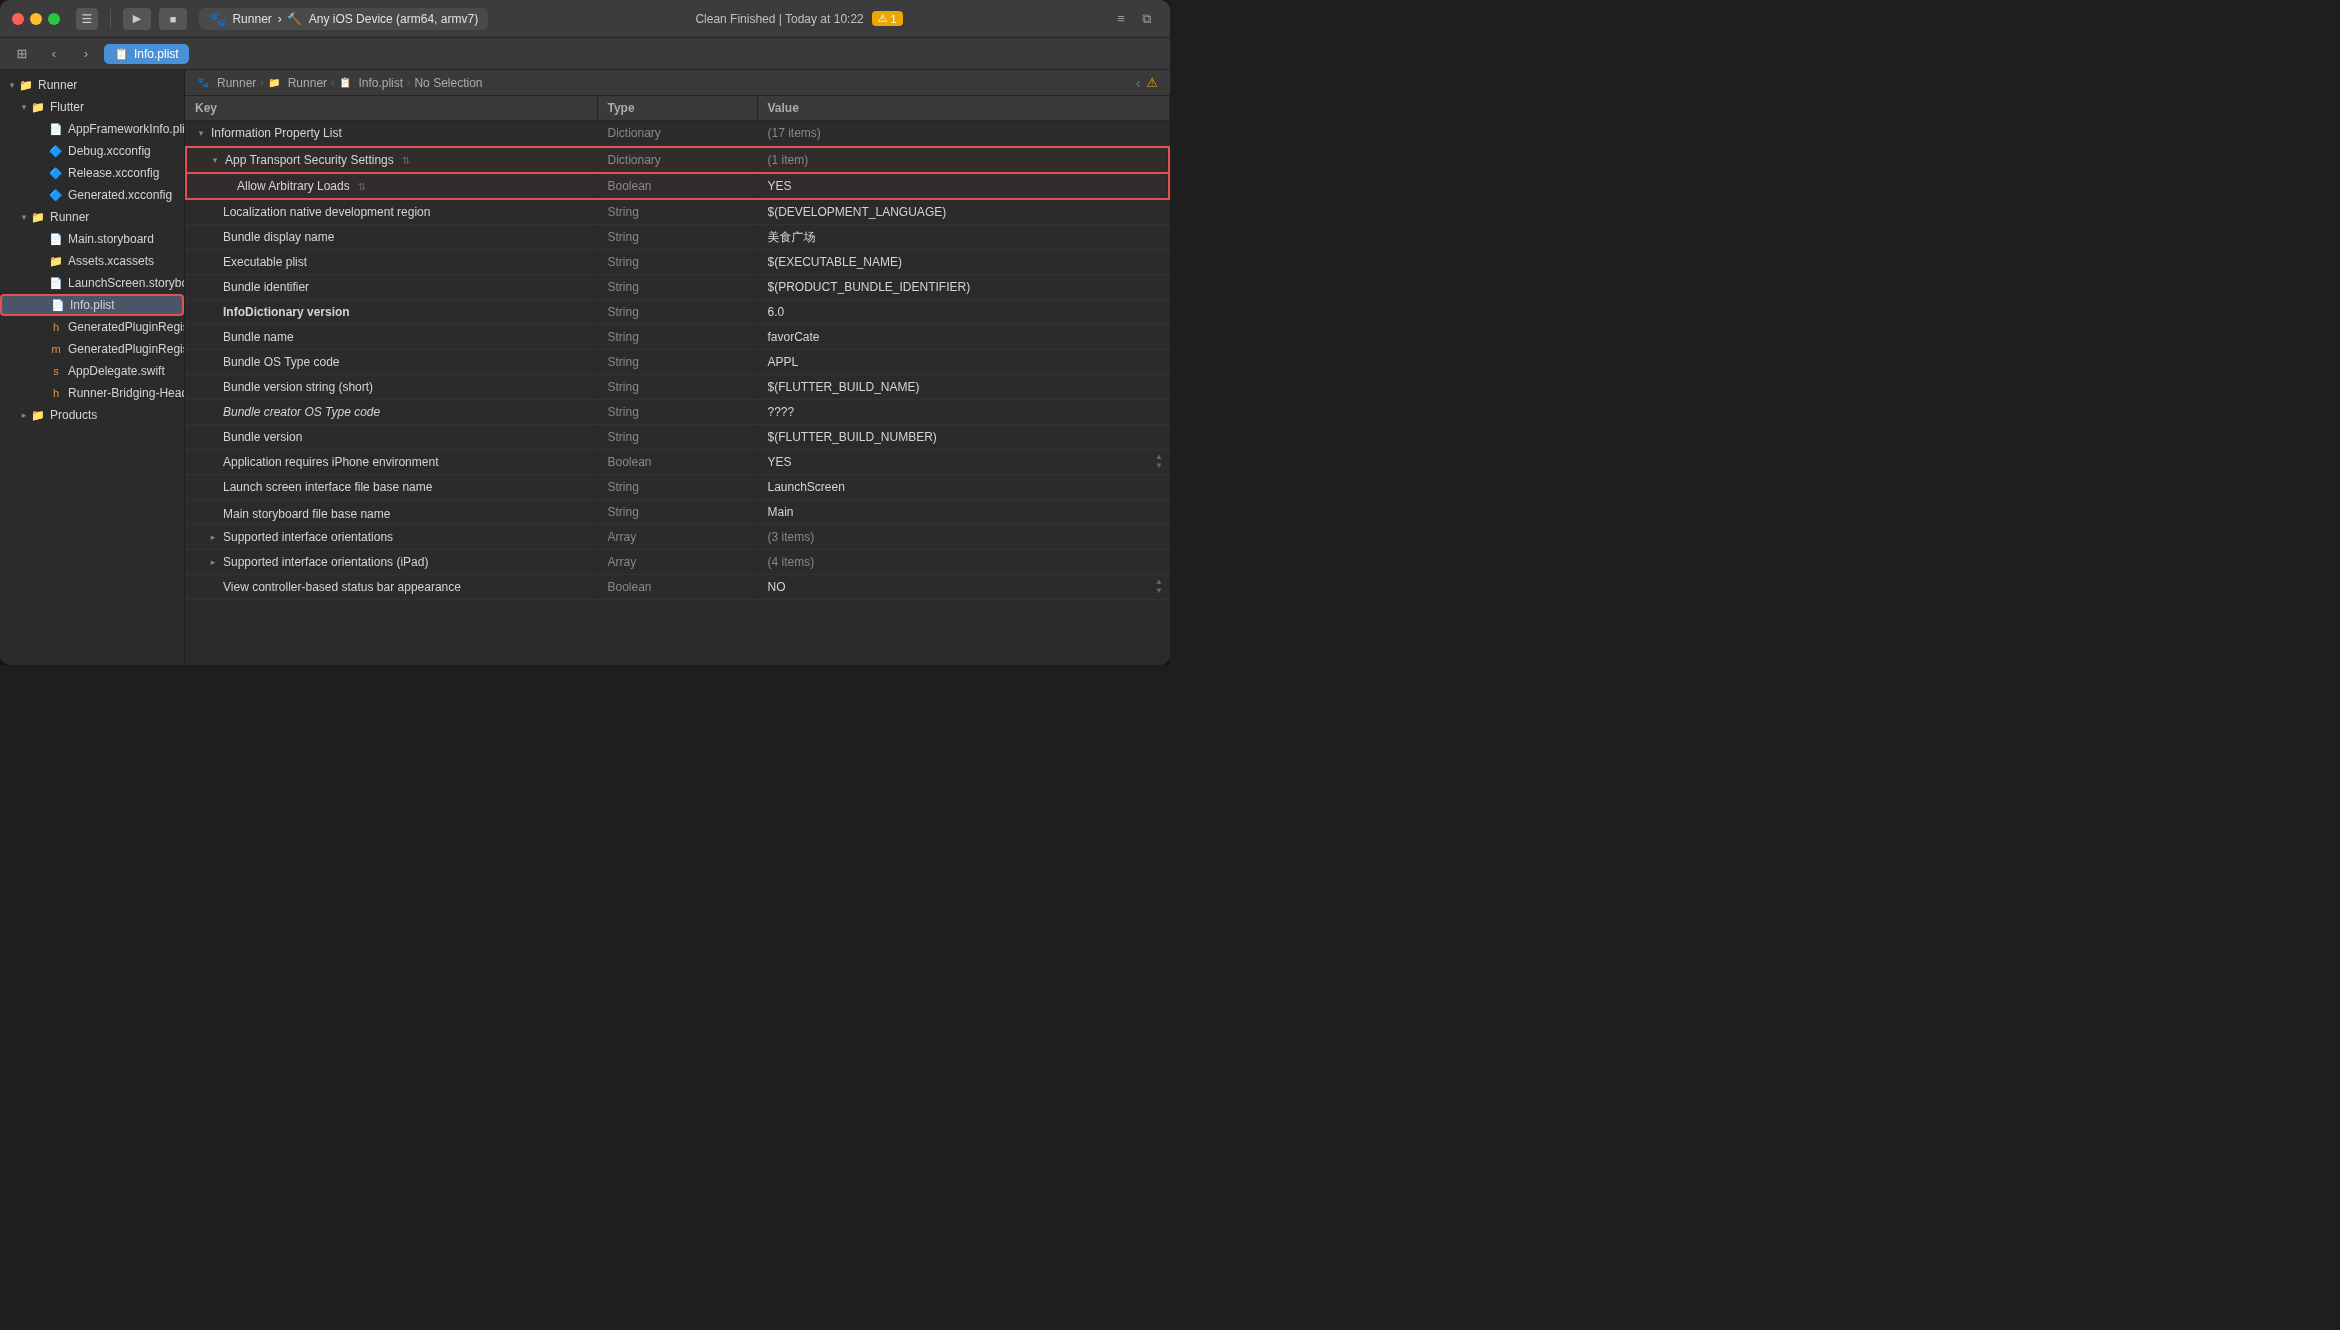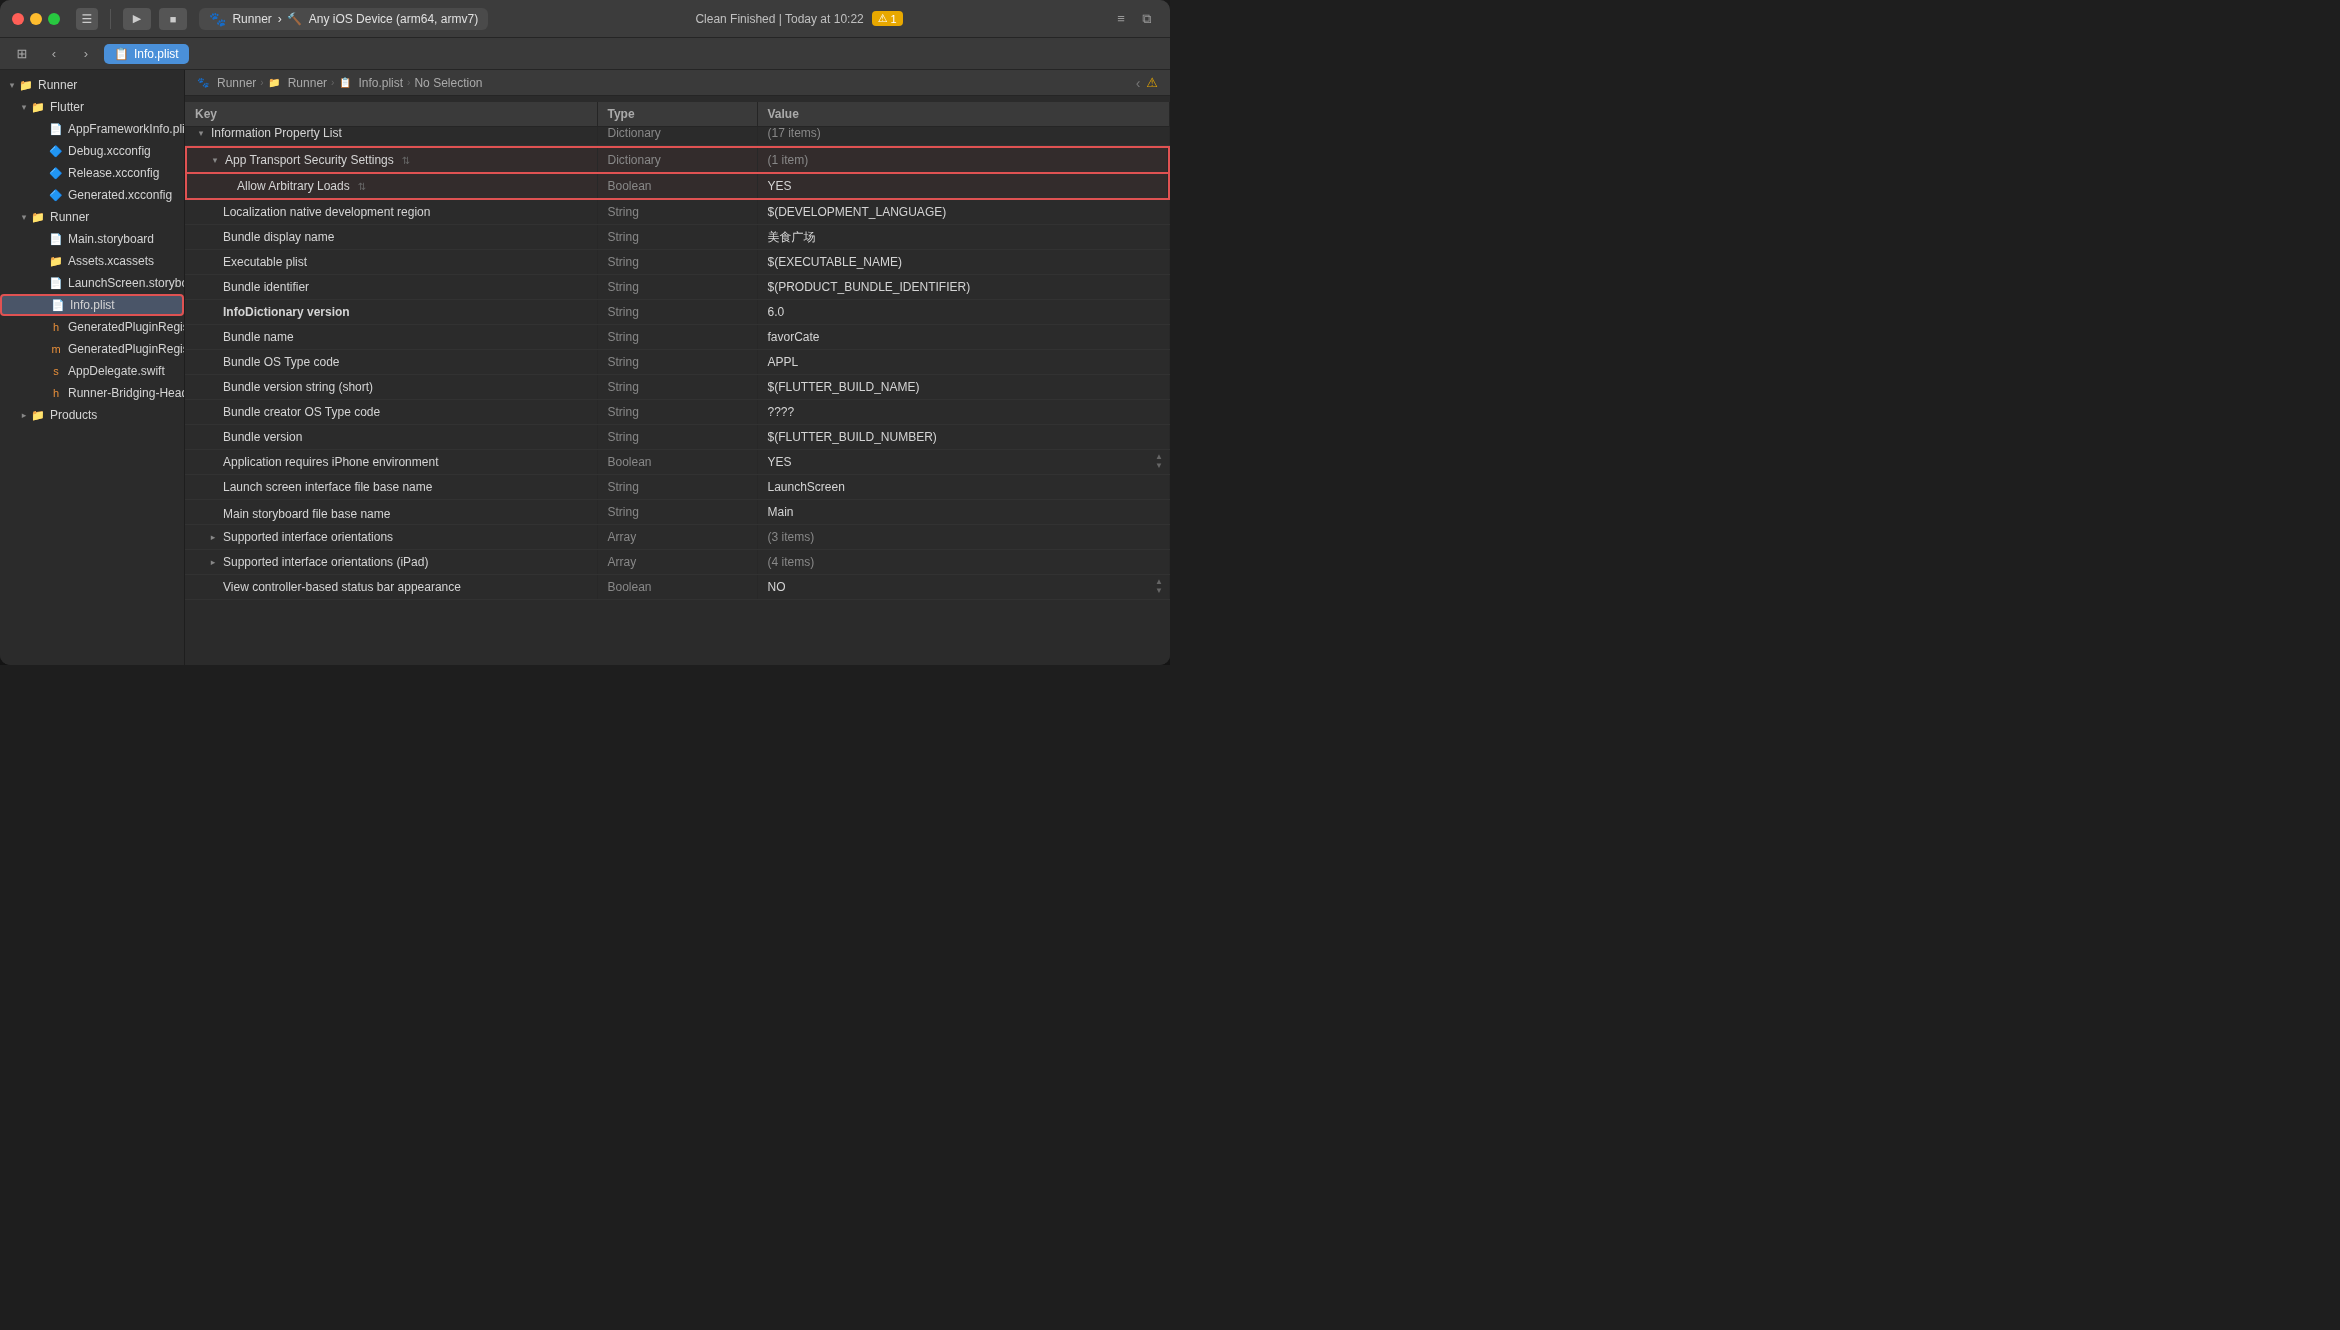--- a/index.html
+++ b/index.html
@@ -254,21 +254,21 @@
     }
     .plist-table::-webkit-scrollbar { width: 8px; }
     .plist-table::-webkit-scrollbar-track { background: transparent; }
     .plist-table::-webkit-scrollbar-thumb { background: #555; border-radius: 3px; }
     .plist-header {
       display: grid;
       grid-template-columns: 1fr 160px 1fr;
       background: #3a3a3a;
       border-bottom: 1px solid #252525;
       position: sticky;
-      top: 6px;
+      top: 0;
       z-index: 10;
     }
     .plist-header-cell {
       padding: 5px 10px;
       color: #aaa;
       font-size: 12px;
       font-weight: 600;
       border-right: 1px solid #252525;
     }
     .plist-row {
@@ -620,21 +620,21 @@
           </div>
           <div class="plist-cell">
               <span class="type-text">String</span>
             </div>
           <div class="plist-cell">
               <span>$(FLUTTER_BUILD_NAME)</span>
             </div>
         </div>
 
         <div class="plist-row">
-          <div class="plist-cell plist-key-cell" style="padding-left:22px;">
+          <div class="plist-cell plist-key-cell" style="padding-left:22px;font-style:italic;">
             <span class="row-toggle" style="opacity:0;">▸</span>
             <span>Bundle creator OS Type code</span>
           </div>
           <div class="plist-cell">
               <span class="type-text">String</span>
             </div>
           <div class="plist-cell">
               <span>????</span>
             </div>
         </div>

